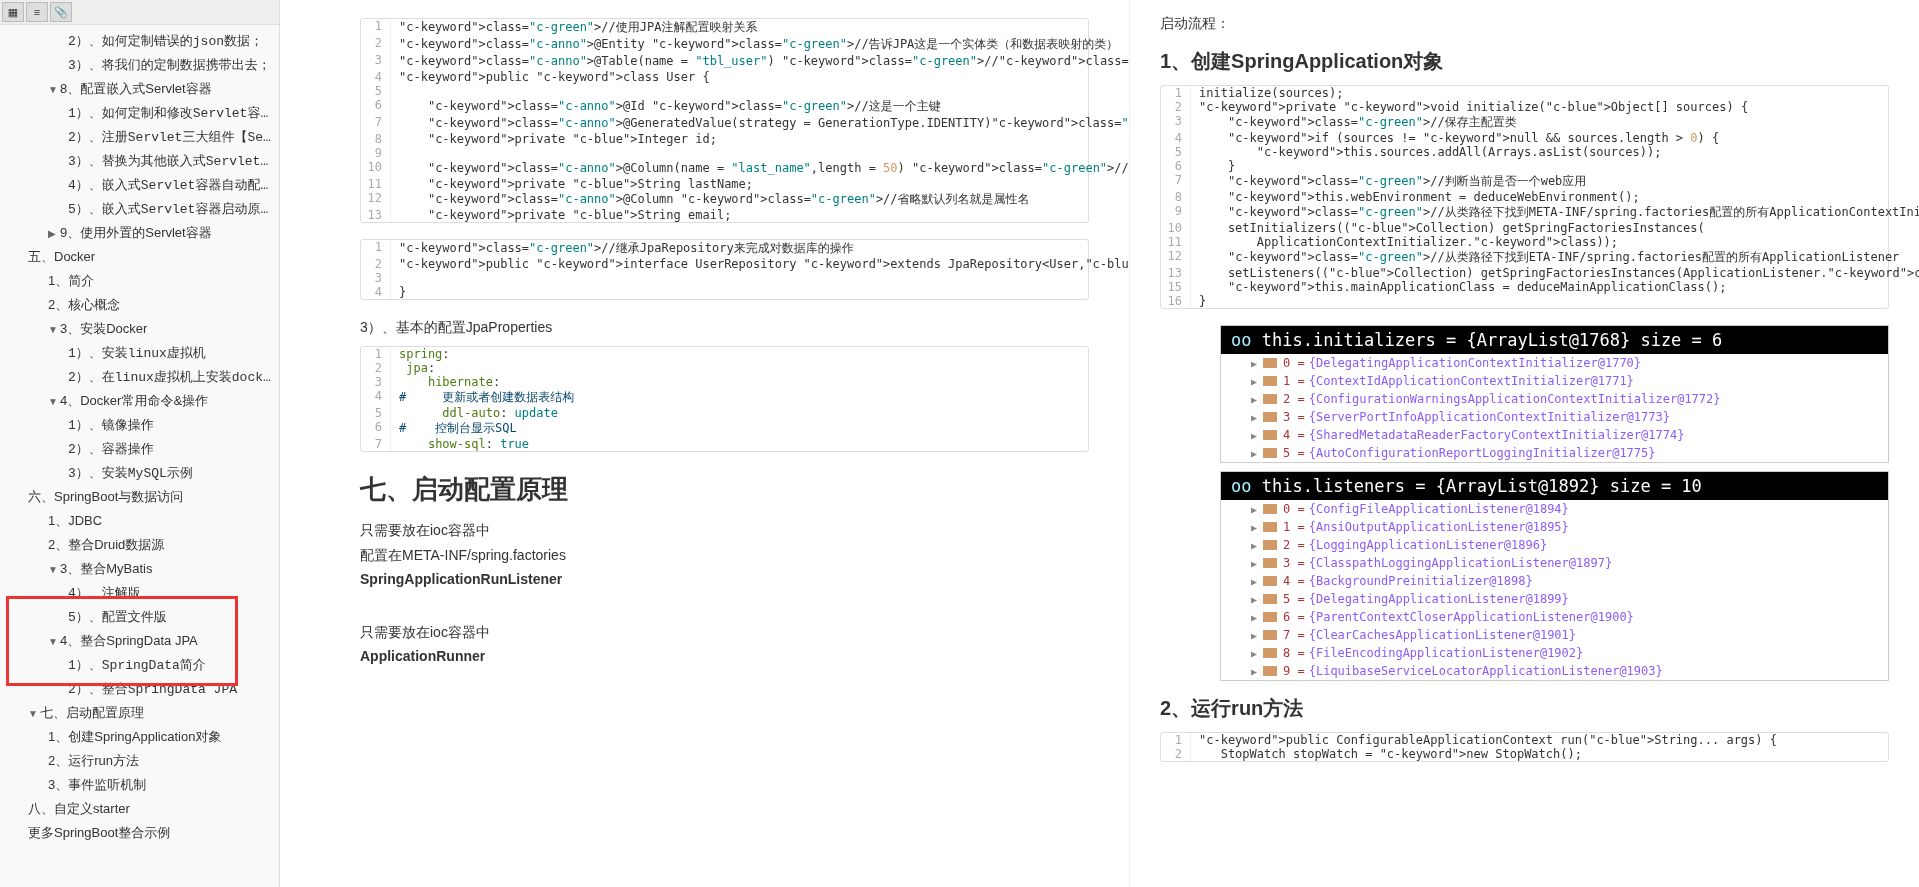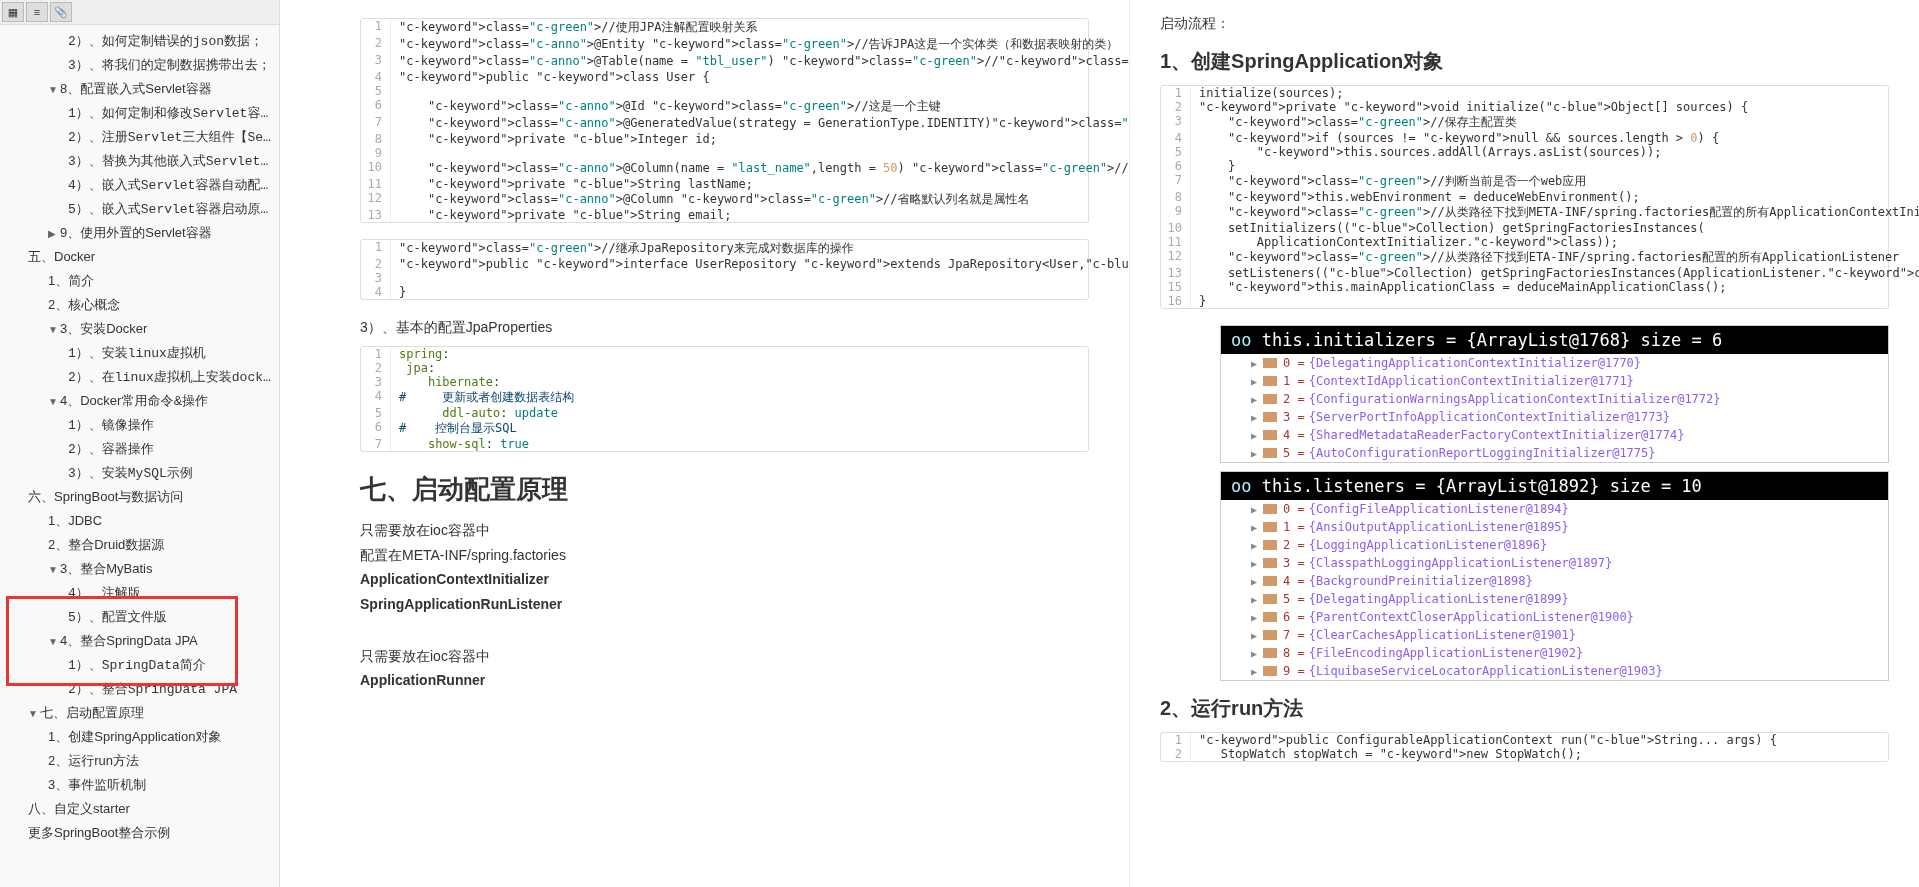--- a/index.html
+++ b/index.html
@@ -182,21 +182,20 @@
             <div class="code"><span class="c-green">#    控制台显示SQL</span></div>
           </div>
           <div class="code-line">
             <div class="gutter">7</div>
             <div class="code">    <span class="c-keyword">show-sql</span>: <span class="c-string">true</span></div>
           </div>
         </div>
       <h1>七、启动配置原理</h1>
       <div class="para">只需要放在ioc容器中</div>
       <div class="para">配置在META-INF/spring.factories</div>
-      <div class="para bold">ApplicationContextInitializer</div>
       <div class="para bold">SpringApplicationRunListener</div>
       <div class="para" style="margin-top:30px">只需要放在ioc容器中</div>
       <div class="para bold">ApplicationRunner</div>
     </div>
 
     <div class="col">
       <div class="para">启动流程：</div>
       <h2>1、创建SpringApplication对象</h2>
       <div class="code-block" id="rcode1">
           <div class="code-line">

